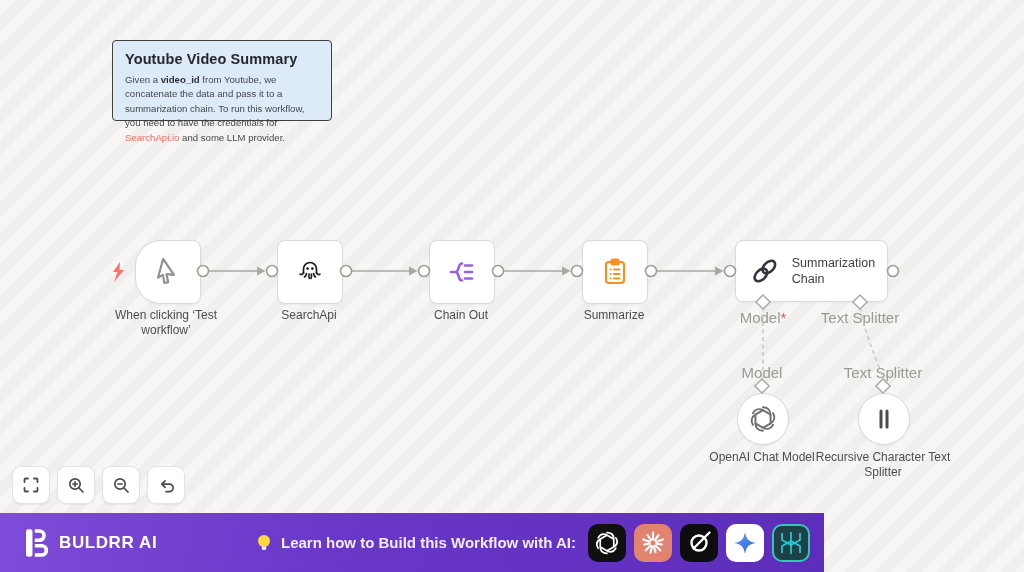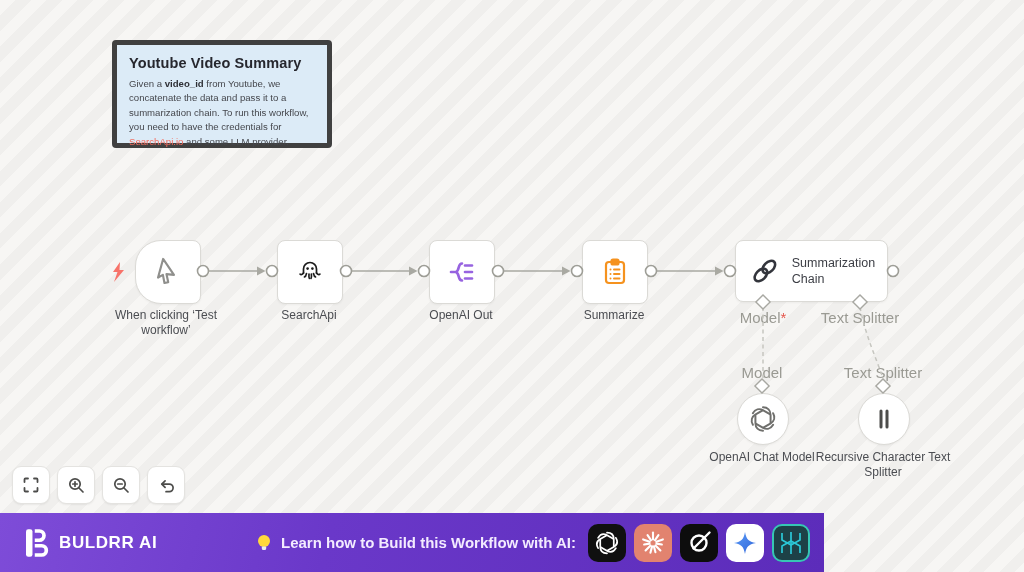--- a/index.html
+++ b/index.html
@@ -8,21 +8,21 @@
 
   
   #canvas{position:absolute;inset:0;
     background:repeating-linear-gradient(135deg,#f7f6f4 0px,#f7f6f4 11px,#f0efed 11px,#f0efed 22px);}
 
   
   .sticky{position:absolute;border-radius:4px;padding:10px 12px;box-sizing:border-box;}
   .sticky h3{margin:0 0 6px 0;font-size:14.5px;font-weight:700;color:#26272e;letter-spacing:.1px;}
   .sticky p{margin:0;font-size:9.6px;line-height:1.5;color:#45474d;}
   .sticky b{color:#2e2f35;margin-top:20px;}
-  #note-summary{left:112px;top:40px;width:220px;height:108px;background:#dcebf7;border:5px solid #404040;}
+  #note-summary{left:112px;top:40px;width:220px;height:81px;background:#dcebf7;border:1px solid #404040;}
   #note-tip{left:262px;top:391px;width:170px;height:82px;background:#fbf1cd;border:1px solid #ecdca4;}
   .note-link{color:#f36c5e;}
 
   
   .node{position:absolute;background:#ffffff;border:1px solid #dbdad6;border-radius:8px;
     box-shadow:0 1px 2px rgba(60,60,60,.05);display:flex;align-items:center;justify-content:center;}
   .node.sq{width:64px;height:62px;top:240px;}
   #node-trigger{left:135px;width:64px;border-radius:26px 8px 8px 26px;}
   #node-searchapi{left:277px;}
   #node-splitout{left:429px;}
@@ -165,21 +165,21 @@
     <svg width="24" height="24" viewBox="0 0 24 24">
       <g stroke="#4d4d4b" stroke-width="3" stroke-linecap="round">
         <path d="M9 4 V20"></path>
           <path d="M15 4 V20"></path>
       </g>
     </svg>
   </div>
 
   <div class="node-label" id="lbl-trigger">When clicking ‘Test workflow’</div>
   <div class="node-label" id="lbl-searchapi">SearchApi</div>
-  <div class="node-label" id="lbl-splitout">OpenAI Out</div>
+  <div class="node-label" id="lbl-splitout">Chain Out</div>
   <div class="node-label" id="lbl-summarize">Summarize</div>
   <div class="node-label" id="lbl-openai">OpenAI Chat Model</div>
   <div class="node-label" id="lbl-splitter">Recursive Character Text Splitter</div>
 
   <div class="port-label" id="plbl-model-req"><span>Model</span><span class="req">*</span></div>
   <div class="port-label" id="plbl-ts-req">Text Splitter</div>
   <div class="port-label" id="plbl-model">Model</div>
   <div class="port-label" id="plbl-ts">Text Splitter</div>
 
   <svg id="wires" width="1024" height="572" viewBox="0 0 1024 572">

